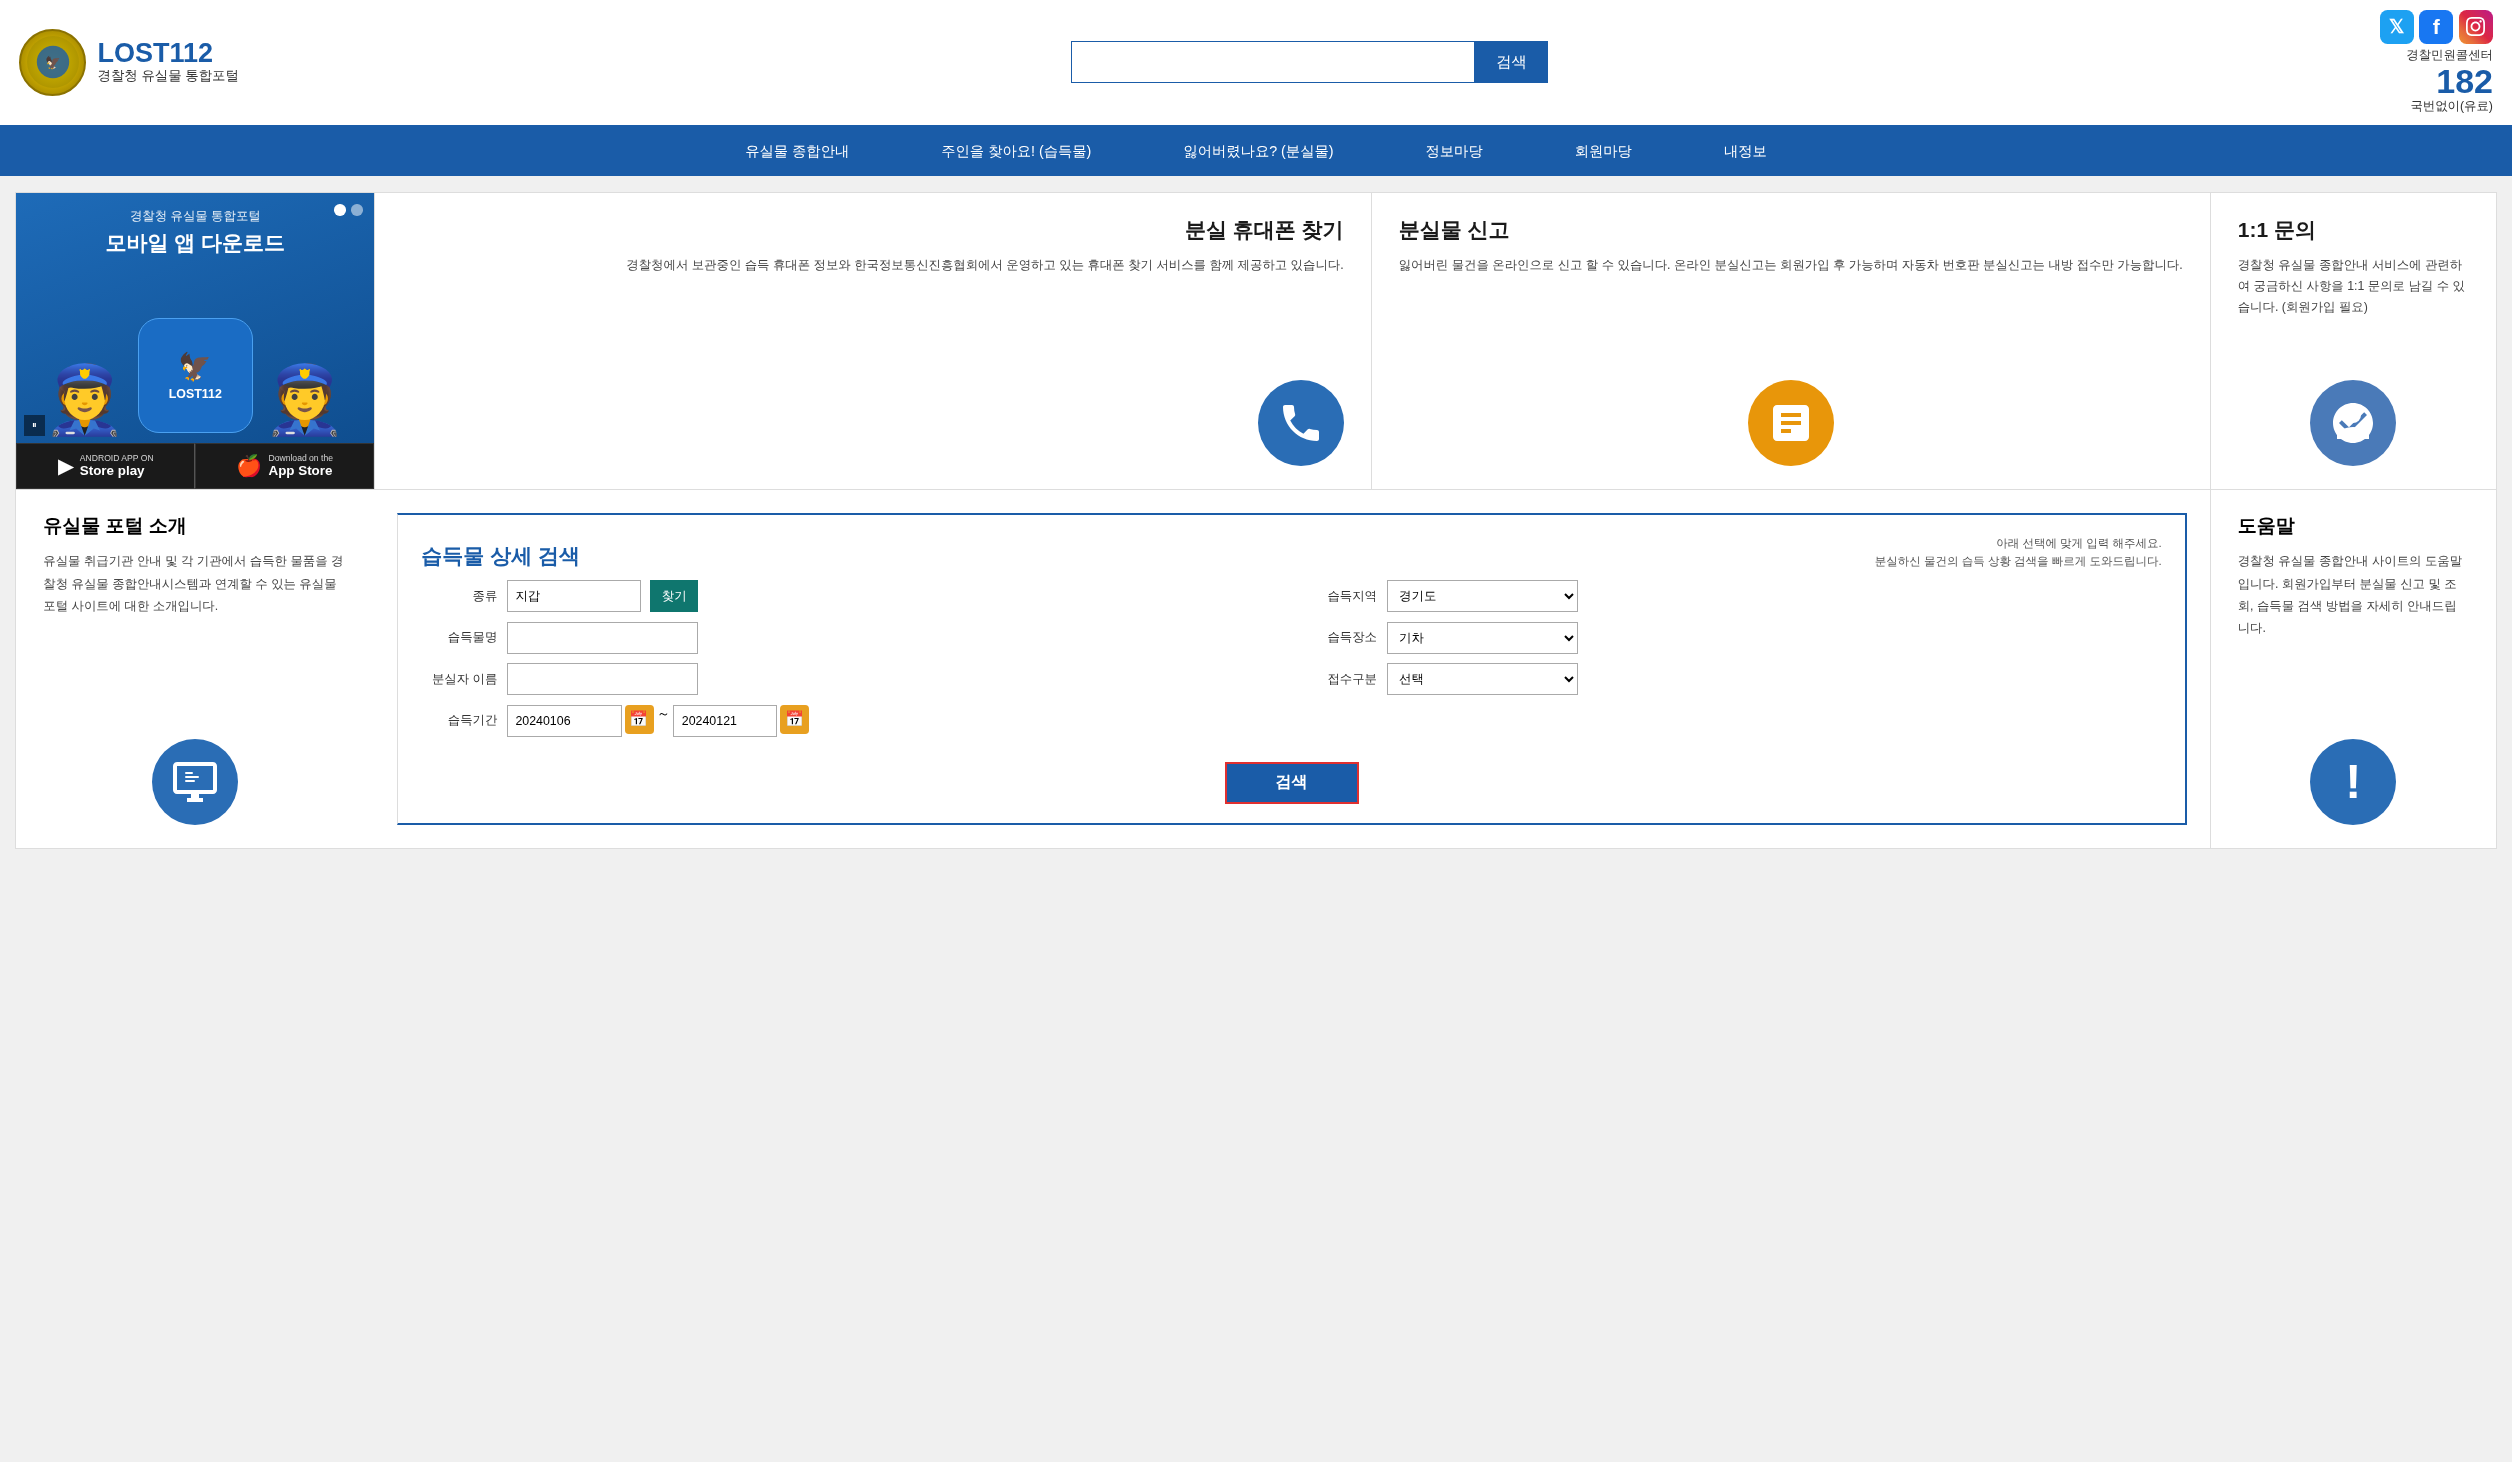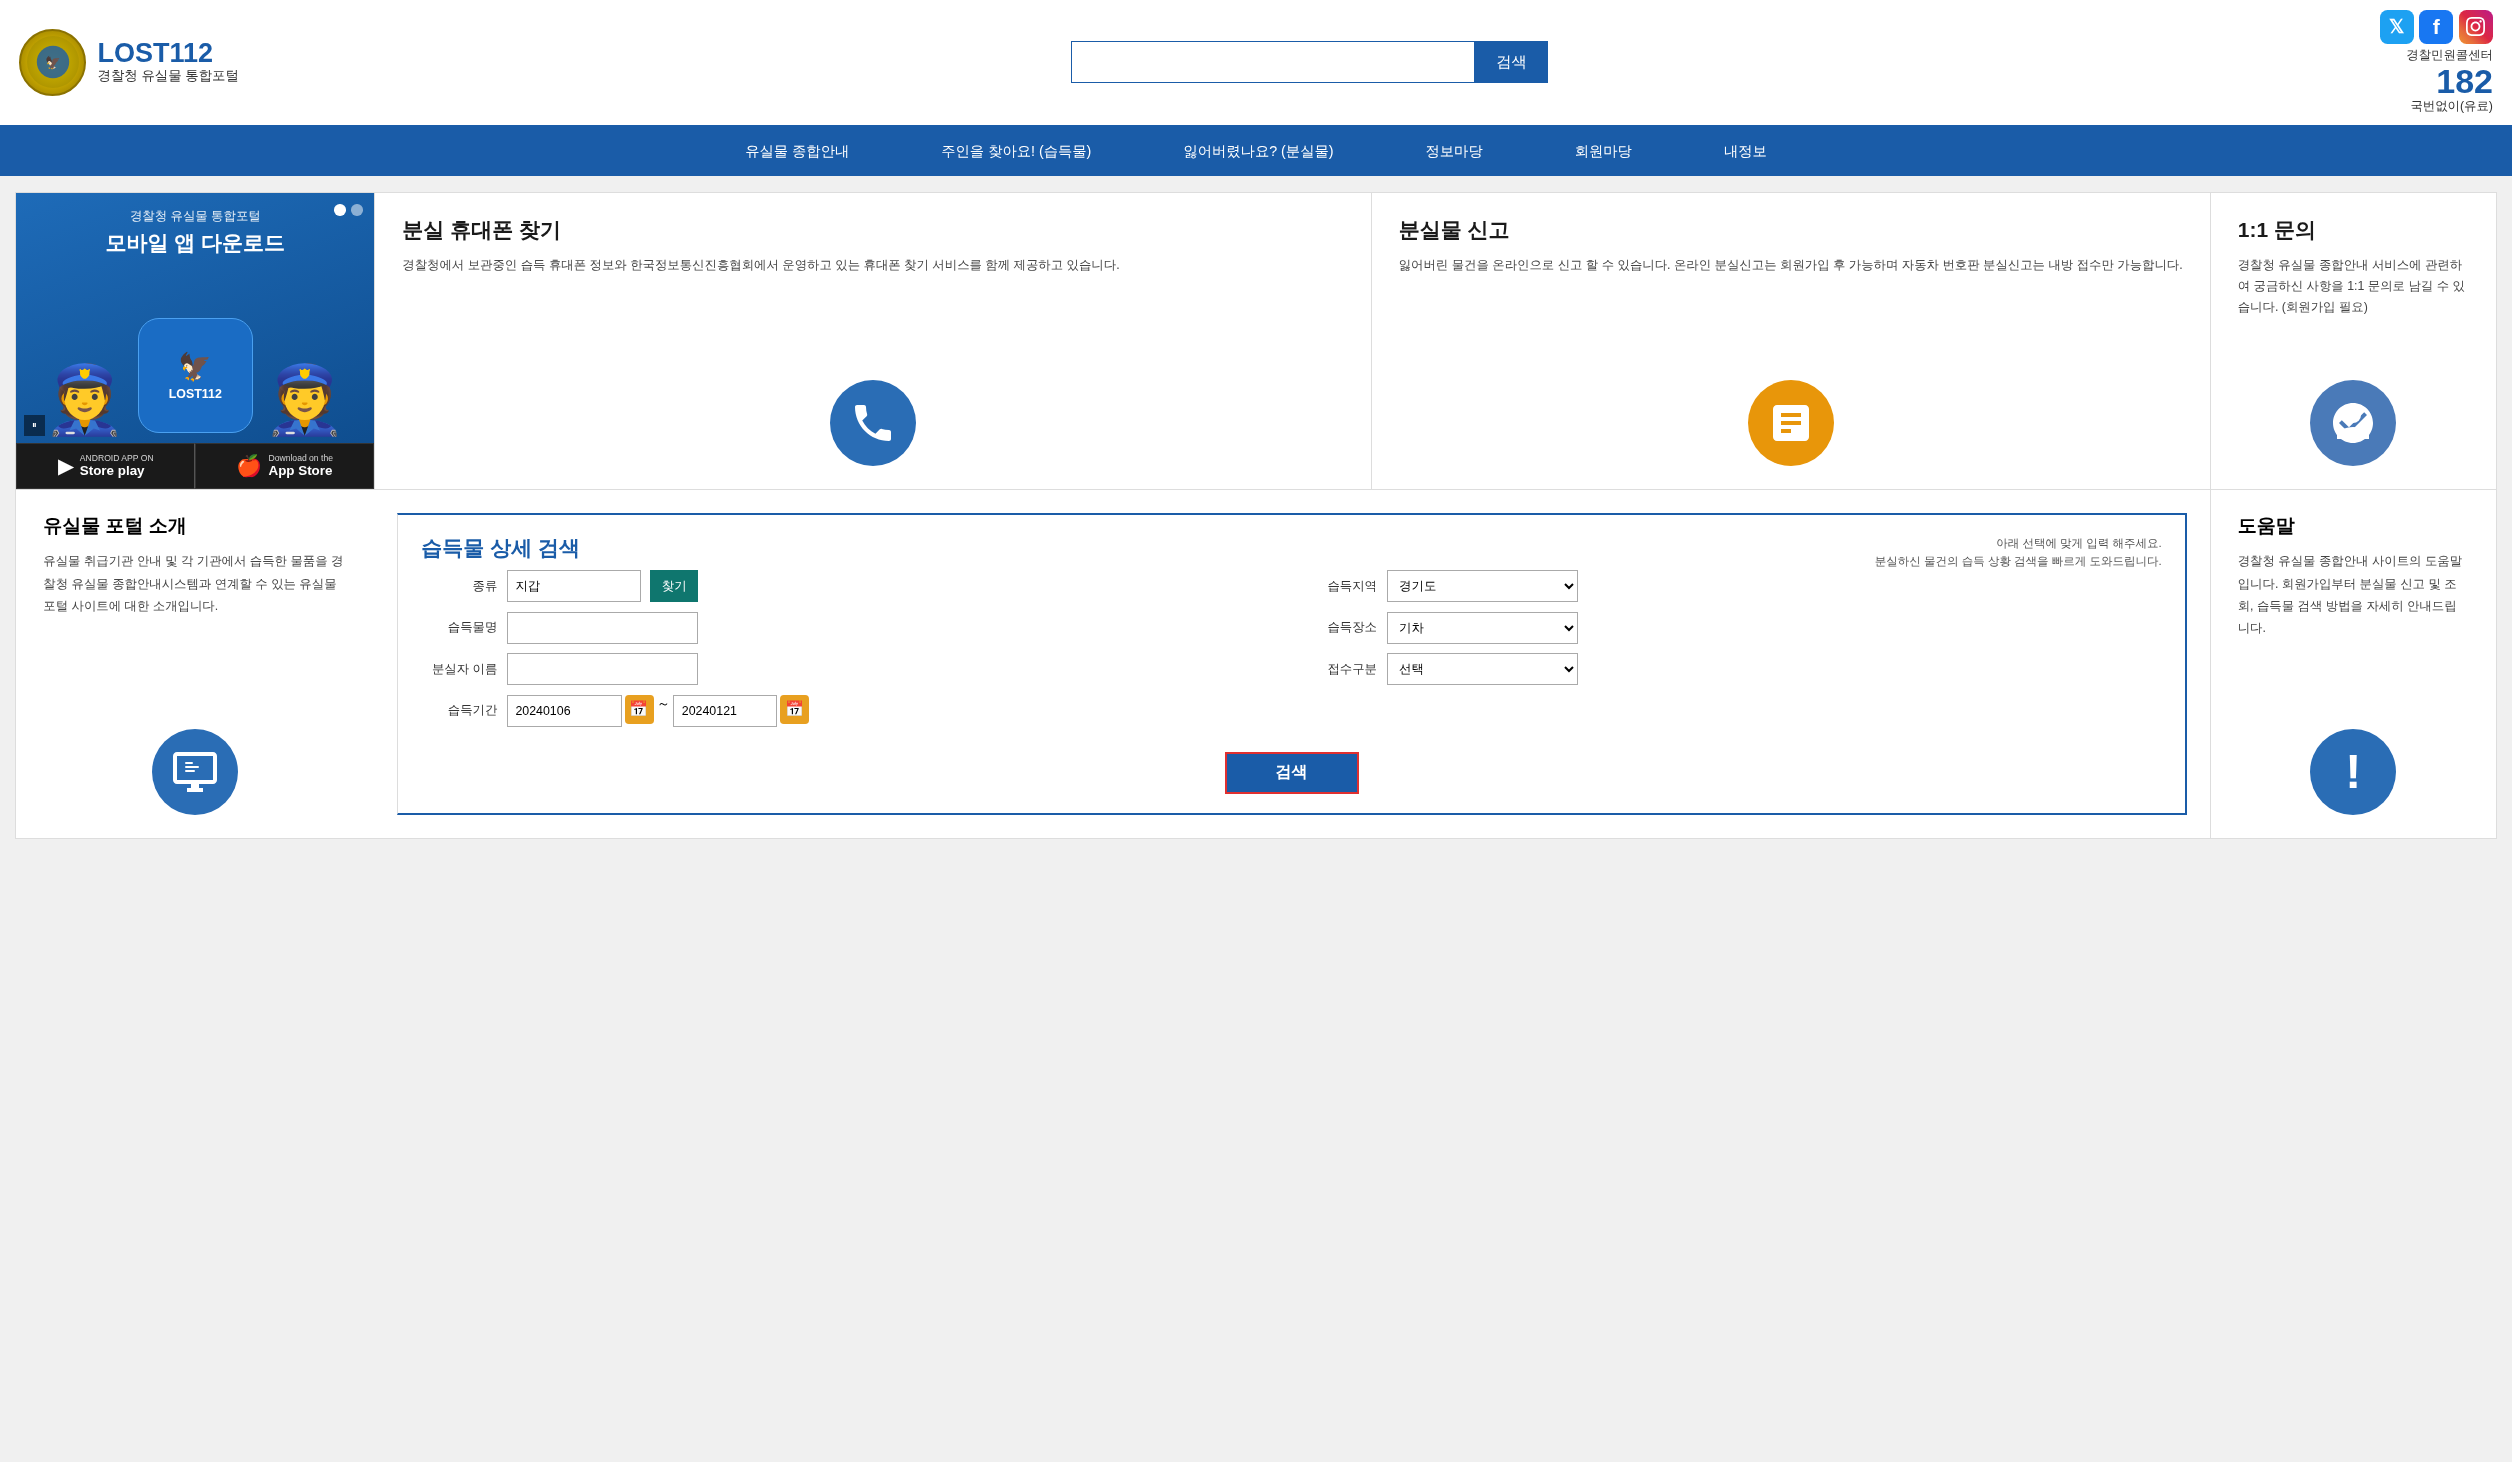--- a/index.html
+++ b/index.html
@@ -236,23 +236,23 @@
 
     
     .search-form-box {
       border: 2.9px solid #1a5ca8;
       padding: 19px 23px;
       margin: 11.5px;
       border-left: 1px solid #ddd;
     }
     .search-form-header {
       display: flex;
-      align-items: flex-start;
+      align-items: flex-end;
       justify-content: space-between;
-      margin-bottom: 0;
+      margin-bottom: 10px;
     }
     .search-form-title {
       font-size: 21px;
       font-weight: 700;
       color: #1a5ca8;
     }
     .search-form-desc {
       font-size: 11.5px;
       color: #555;
       text-align: right;
@@ -474,21 +474,21 @@
           <span class="app-store-logo">🍎</span>
           <div class="app-store-text">
             <span class="small">Download on the</span>
             <span class="big">App Store</span>
           </div>
         </div>
       </div>
       <button class="pause-btn">⏸</button>
     </div>
 
-    <div class="service-box" style="flex:1;">
+    <div class="service-box" style="flex:1;align-items:flex-end;">
       <h2>분실 휴대폰 찾기</h2>
       <p>경찰청에서 보관중인 습득 휴대폰 정보와 한국정보통신진흥협회에서 운영하고 있는 휴대폰 찾기 서비스를 함께 제공하고 있습니다.</p>
       <div class="service-icon-area">
         <div class="service-icon-circle icon-blue">
           <svg width="48" height="48" viewBox="0 0 24 24" fill="white">
             <path d="M6.62 10.79c1.44 2.83 3.76 5.14 6.59 6.59l2.2-2.2c.27-.27.67-.36 1.02-.24 1.12.37 2.33.57 3.57.57.55 0 1 .45 1 1V20c0 .55-.45 1-1 1-9.39 0-17-7.61-17-17 0-.55.45-1 1-1h3.5c.55 0 1 .45 1 1 0 1.25.2 2.45.57 3.57.11.35.03.74-.25 1.02l-2.2 2.2z"></path>
           </svg>
         </div>
       </div>
     </div>

